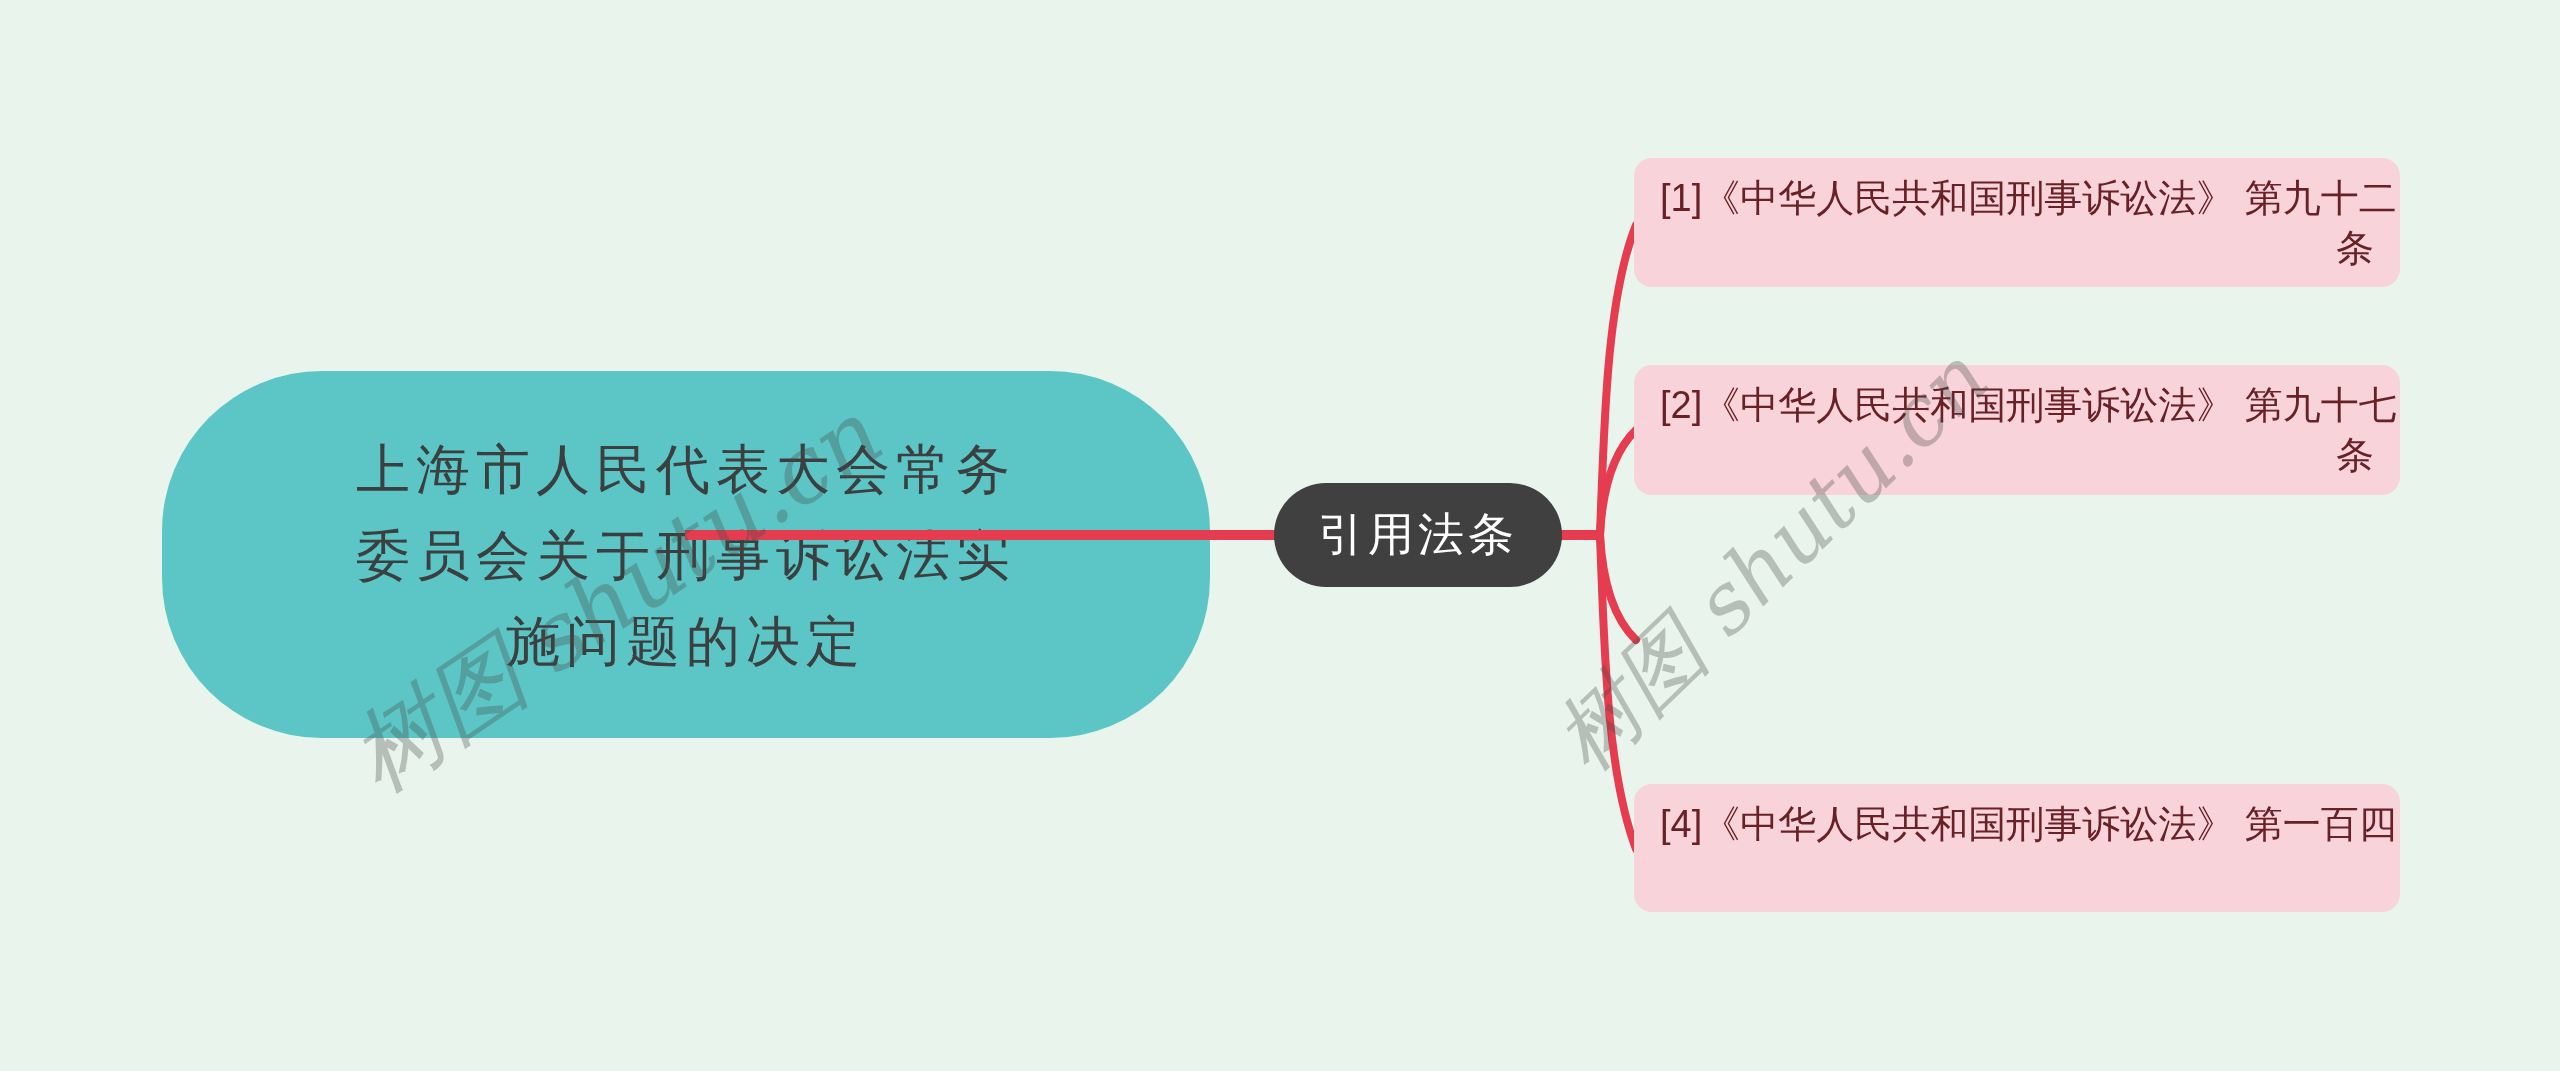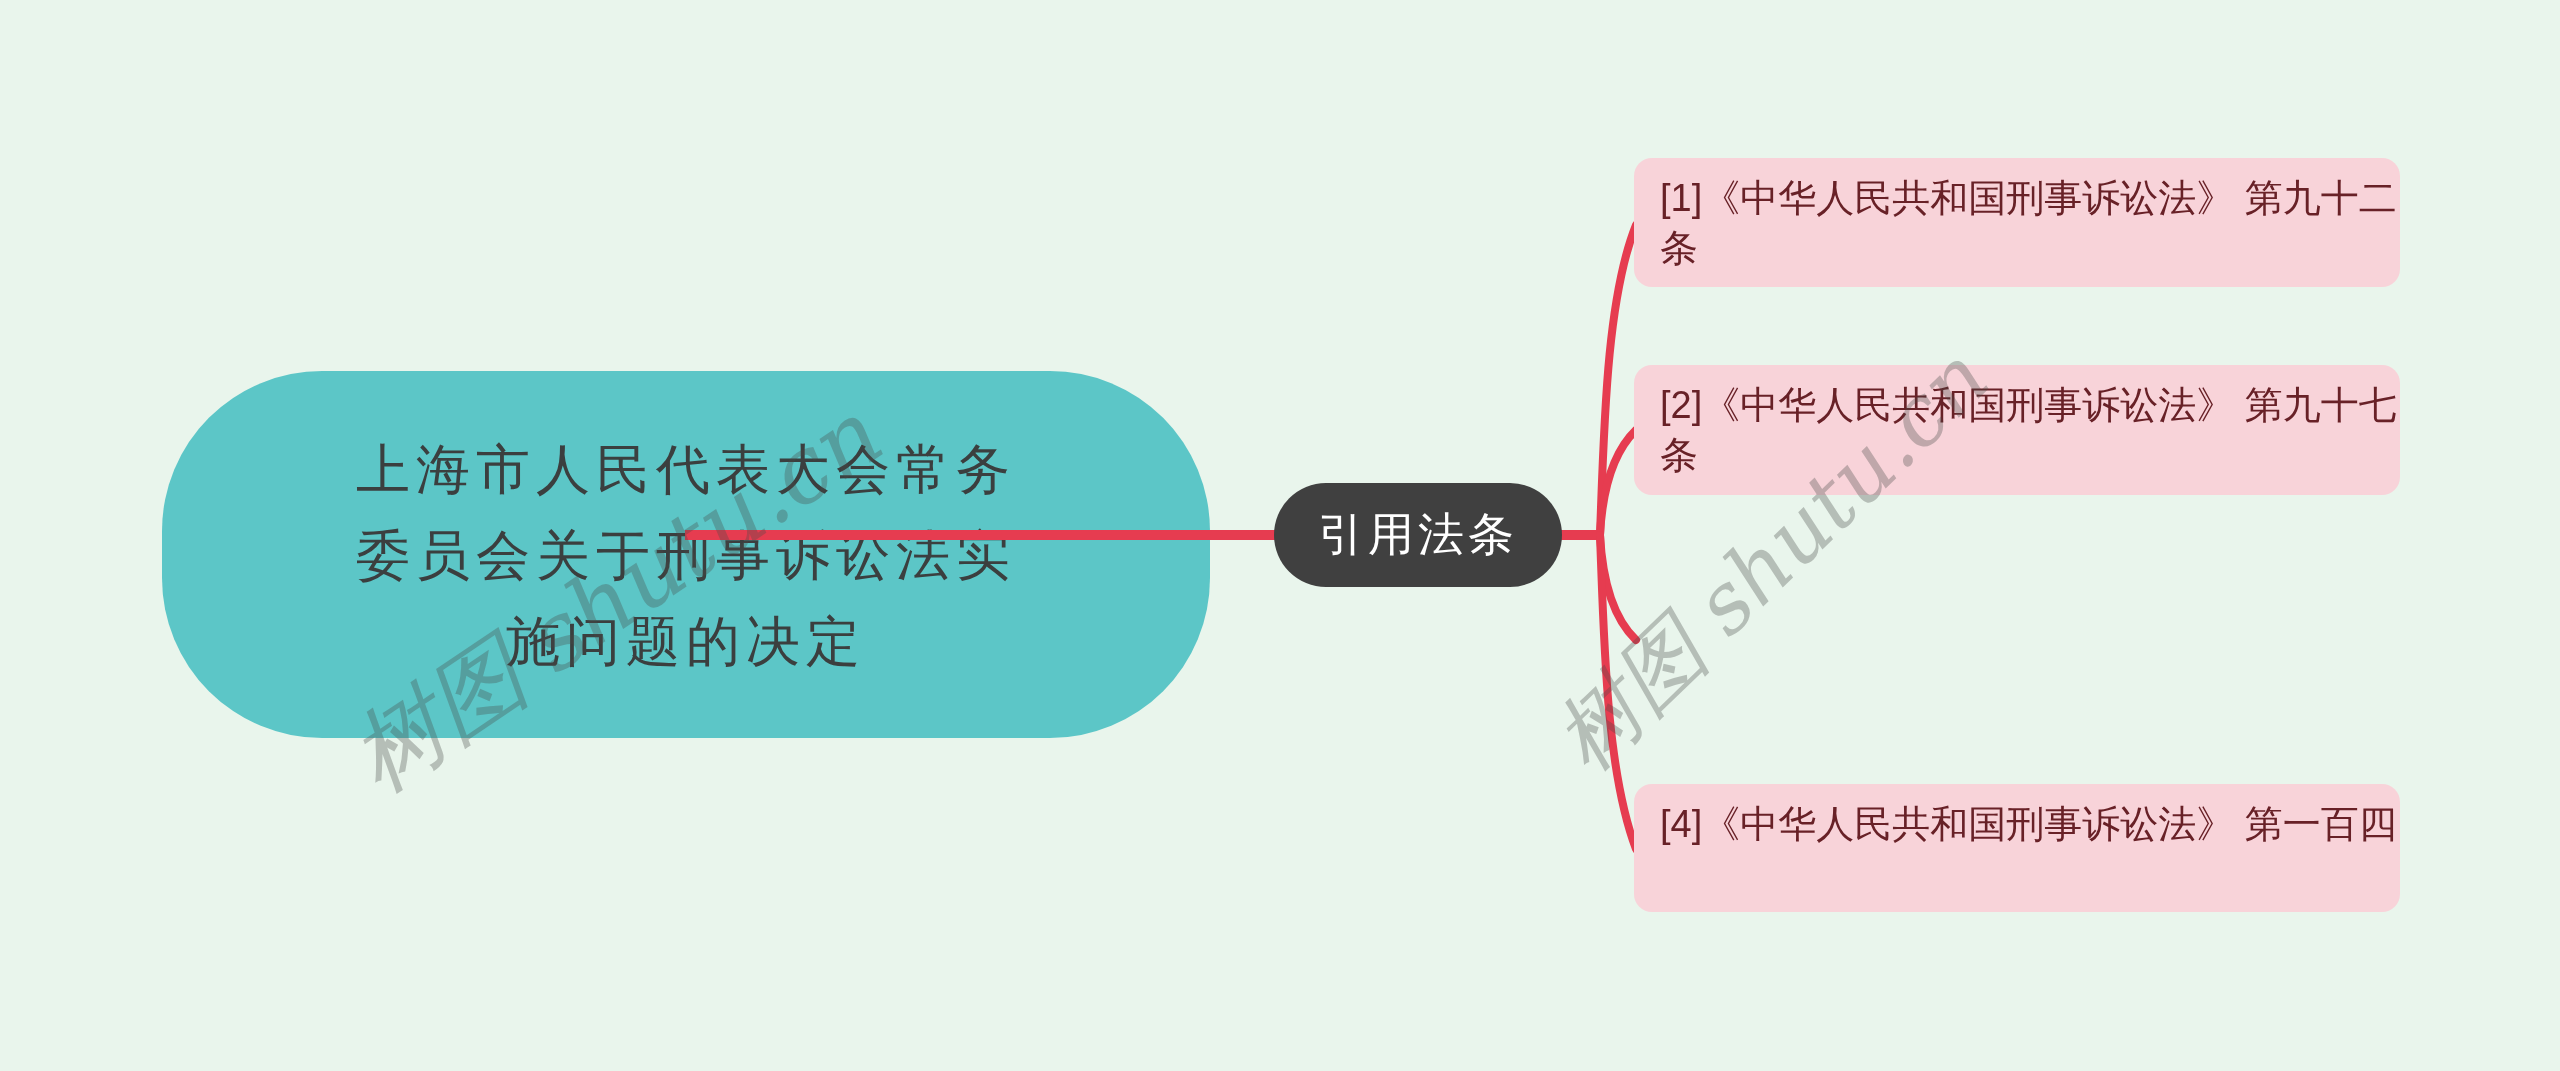--- a/index.html
+++ b/index.html
@@ -36,21 +36,21 @@
     position:absolute;left:1634px;width:766px;min-height:128px;
     background:#f8d3d9;border-radius:18px;
     padding:15px 26px;box-sizing:border-box;
     color:#682127;font-size:38px;line-height:50px;font-weight:500;
     z-index:3;
   }
   .branch-1{top:158px;height:129px;}
   .branch-2{top:365px;height:130px;}
   .branch-3{top:574px;height:130px;}
   .branch-4{top:784px;height:112px;}
-  .branch-line{white-space:nowrap;}
+  .branch-line{white-space:nowrap;text-align:right;}
   
   .watermark{
     position:absolute;z-index:4;pointer-events:none;
     font-family:"DejaVu Serif", serif;font-style:italic;
     color:rgba(70,75,72,0.32);white-space:nowrap;
   }
   .wm-a{left:300px;top:505px;width:720px;font-size:92px;transform:rotate(-34deg);transform-origin:center;}
   .wm-b{left:1480px;top:475px;width:640px;font-size:84px;transform:rotate(-44deg);transform-origin:center;}
 </style>
 </head>

